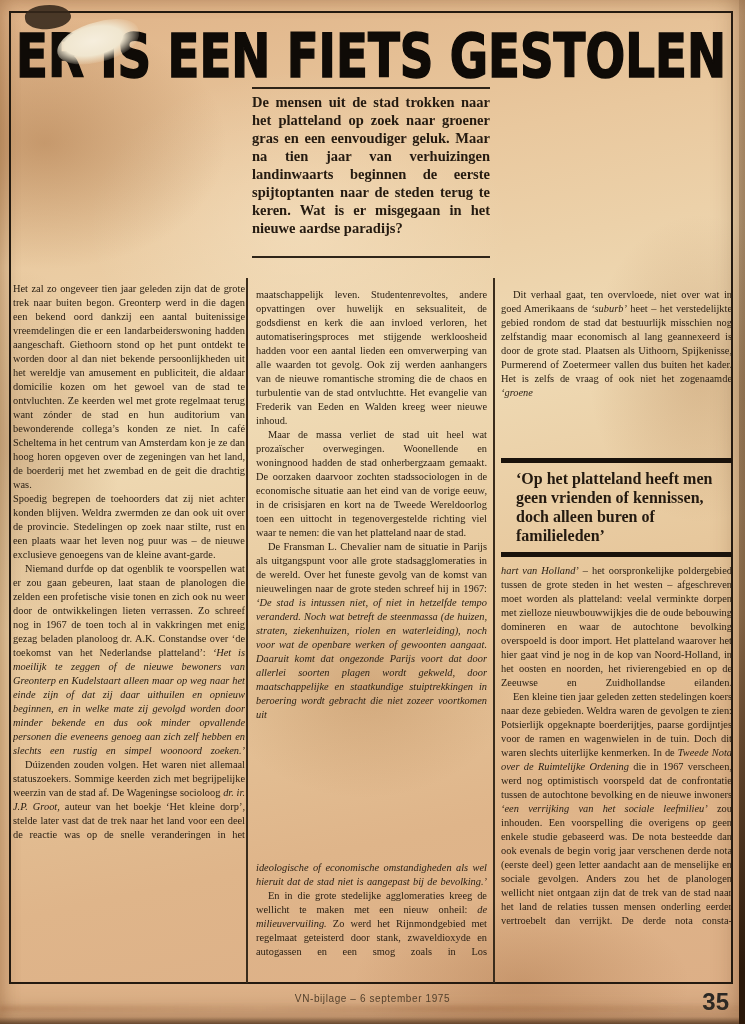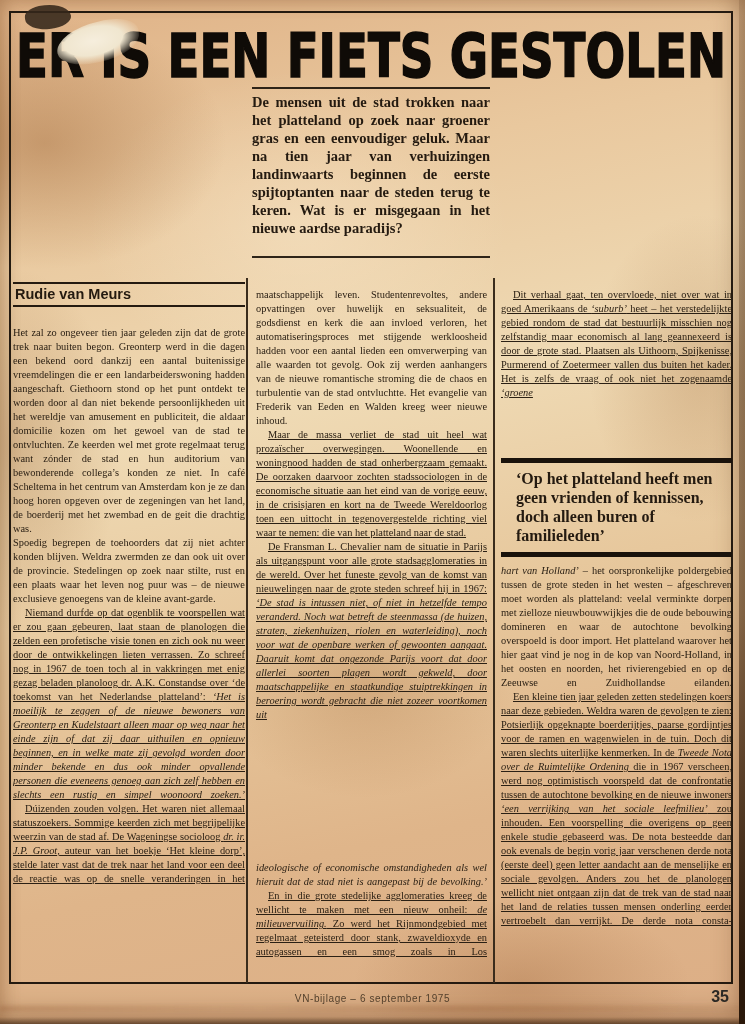--- a/index.html
+++ b/index.html
@@ -41,21 +41,21 @@
   .intro{
     position:absolute;left:252px;top:87px;width:238px;height:171px;
     box-sizing:border-box;overflow:hidden;
     border-top:2px solid #2e2418;border-bottom:2px solid #2e2418;
     padding:4px 0 4px 0;
     font-weight:bold;font-size:14.5px;line-height:18px;text-align:justify;
     color:#241a10;
   }
   .col{position:absolute;overflow:hidden;font-size:10.4px;line-height:14px;text-align:justify;}
   .col p{margin:0;}
-  .col .indent{text-indent:12px;text-decoration:underline;}
+  .col .indent{text-indent:12px;}
   .runon{text-align-last:justify;}
   .it{font-style:italic;}
   .col1{left:13px;top:282px;width:232px;height:702px;}
   .byline{
     border-top:2px solid #241a10;border-bottom:2px solid #241a10;
     padding:3px 0 4px 2px;margin:0 0 19px 0;
     font-family:"Liberation Sans","DejaVu Sans",sans-serif;
     font-weight:bold;font-size:14.5px;color:#241a10;text-align:left;
   }
   .col2a{left:256px;top:288px;width:231px;height:480px;}
@@ -77,21 +77,21 @@
     color:#241a10;text-align:left;
   }
   .footer{
     position:absolute;left:0;top:993px;width:745px;text-align:center;
     font-family:"Liberation Sans","DejaVu Sans",sans-serif;
     font-size:10px;letter-spacing:.6px;color:#53402c;
   }
   .pagenum{
     position:absolute;right:16px;top:988px;
     font-family:"Liberation Sans","DejaVu Sans",sans-serif;
-    font-weight:bold;font-size:16px;color:#2b2824;
+    font-weight:bold;font-size:24px;color:#2b2824;
   }
   .edge-right{
     position:absolute;right:0;top:0;width:6px;height:100%;
     background:linear-gradient(180deg, rgba(70,40,16,.15) 0%, rgba(56,32,12,.45) 60%, #2a180a 95%);
   }
   .edge-bottom{
     position:absolute;left:0;bottom:0;width:100%;height:7px;
     background:linear-gradient(0deg, rgba(44,24,8,.55), rgba(44,24,8,0));
   }
   .crease{
@@ -114,23 +114,20 @@
   <div class="corner-blotch"></div>
 
   <div class="intro">
     <span>De mensen uit de stad trokken naar het platteland op zoek naar groener gras en een eenvoudiger geluk. Maar na tien jaar van verhuizingen landinwaarts beginnen de eerste spijtoptanten naar de steden terug te keren. Wat is er misgegaan in het nieuwe aardse paradijs?</span>
   </div>
 
   <div class="vrule vrule-1"></div>
   <div class="vrule vrule-2"></div>
 
   <div class="col col1">
-    <div class="byline">
-      <span>Rudie van Meurs</span>
-    </div>
     <p class="para runon"><span>Het zal zo ongeveer tien jaar geleden zijn dat de grote trek naar buiten begon. Greonterp werd in die dagen een bekend oord dankzij een aantal buitenissige vreemdelingen die er een landarbeiderswoning hadden aangeschaft. Giethoorn stond op het punt ontdekt te worden door al dan niet bekende persoonlijkheden uit het wereldje van amusement en publiciteit, die aldaar domicilie kozen om het gewoel van de stad te ontvluchten. Ze keerden wel met grote regelmaat terug want zónder de stad en hun auditorium van bewonderende collega’s konden ze niet. In café Scheltema in het centrum van Amsterdam kon je ze dan hoog horen opgeven over de zegeningen van het land, de boerderij met het zwembad en de geit die drachtig was.</span></p>
     <p class="para"><span>Spoedig begrepen de toehoorders dat zij niet achter konden blijven. Weldra zwermden ze dan ook uit over de provincie. Stedelingen op zoek naar stilte, rust en een plaats waar het leven nog puur was – de nieuwe exclusieve genoegens van de kleine avant-garde.</span></p>
     <p class="para indent runon"><span>Niemand durfde op dat ogenblik te voorspellen wat er zou gaan gebeuren, laat staan de planologen die zelden een profetische visie tonen en zich ook nu weer door de ontwikkelingen lieten verrassen. Zo schreef nog in 1967 de toen toch al in vakkringen met enig gezag beladen planoloog dr. A.K. Constandse over ‘de toekomst van het Nederlandse platteland’: </span><span class="it">‘Het is moeilijk te zeggen of de nieuwe bewoners van Greonterp en Kudelstaart alleen maar op weg naar het einde zijn of dat zij daar uithuilen en opnieuw beginnen, en in welke mate zij gevolgd worden door minder bekende en dus ook minder opvallende personen die eveneens genoeg aan zich zelf hebben en slechts een rustig en simpel woonoord zoeken.’</span></p>
     <p class="para indent runon"><span>Dúizenden zouden volgen. Het waren niet allemaal statuszoekers. Sommige keerden zich met begrijpelijke weerzin van de stad af. De Wageningse socioloog </span><span class="it">dr. ir. J.P. Groot,</span><span> auteur van het boekje ‘Het kleine dorp’, stelde later vast dat de trek naar het land voor een deel de reactie was op de snelle veranderingen in het</span></p>
   </div>
 
   <div class="col col2a">
     <p class="para runon"><span>maatschappelijk leven. Studentenrevoltes, andere opvattingen over huwelijk en seksualiteit, de godsdienst en kerk die aan invloed verloren, het automatiseringsproces met stijgende werkloosheid hadden voor een aantal lieden een omverwerping van alle waarden tot gevolg. Ook zij werden aanhangers van de nieuwe romantische stroming die de chaos en turbulentie van de stad ontvluchtte. Het evangelie van Frederik van Eeden en Walden kreeg weer nieuwe inhoud.</span></p>
     <p class="para indent"><span>Maar de massa verliet de stad uit heel wat prozaïscher overwegingen. Woonellende en woningnood hadden de stad onherbergzaam gemaakt. De oorzaken daarvoor zochten stadssociologen in de economische situatie aan het eind van de vorige eeuw, in de crisisjaren en kort na de Tweede Wereldoorlog toen een uittocht in tegenovergestelde richting viel waar te nemen: die van het platteland naar de stad.</span></p>
     <p class="para indent runon"><span>De Fransman L. Chevalier nam de situatie in Parijs als uitgangspunt voor alle grote stadsagglomeraties in de wereld. Over het funeste gevolg van de komst van nieuwelingen naar de grote steden schreef hij in 1967: </span><span class="it">‘De stad is intussen niet, of niet in hetzelfde tempo veranderd. Noch wat betreft de steenmassa (de huizen, straten, ziekenhuizen, riolen en waterleiding), noch voor wat de openbare werken of gewoonten aangaat. Daaruit komt dat ongezonde Parijs voort dat door allerlei soorten plagen wordt gekweld, door maatschappelijke en staatkundige stuiptrekkingen in beroering wordt gebracht die niet zozeer voortkomen uit</span></p>

